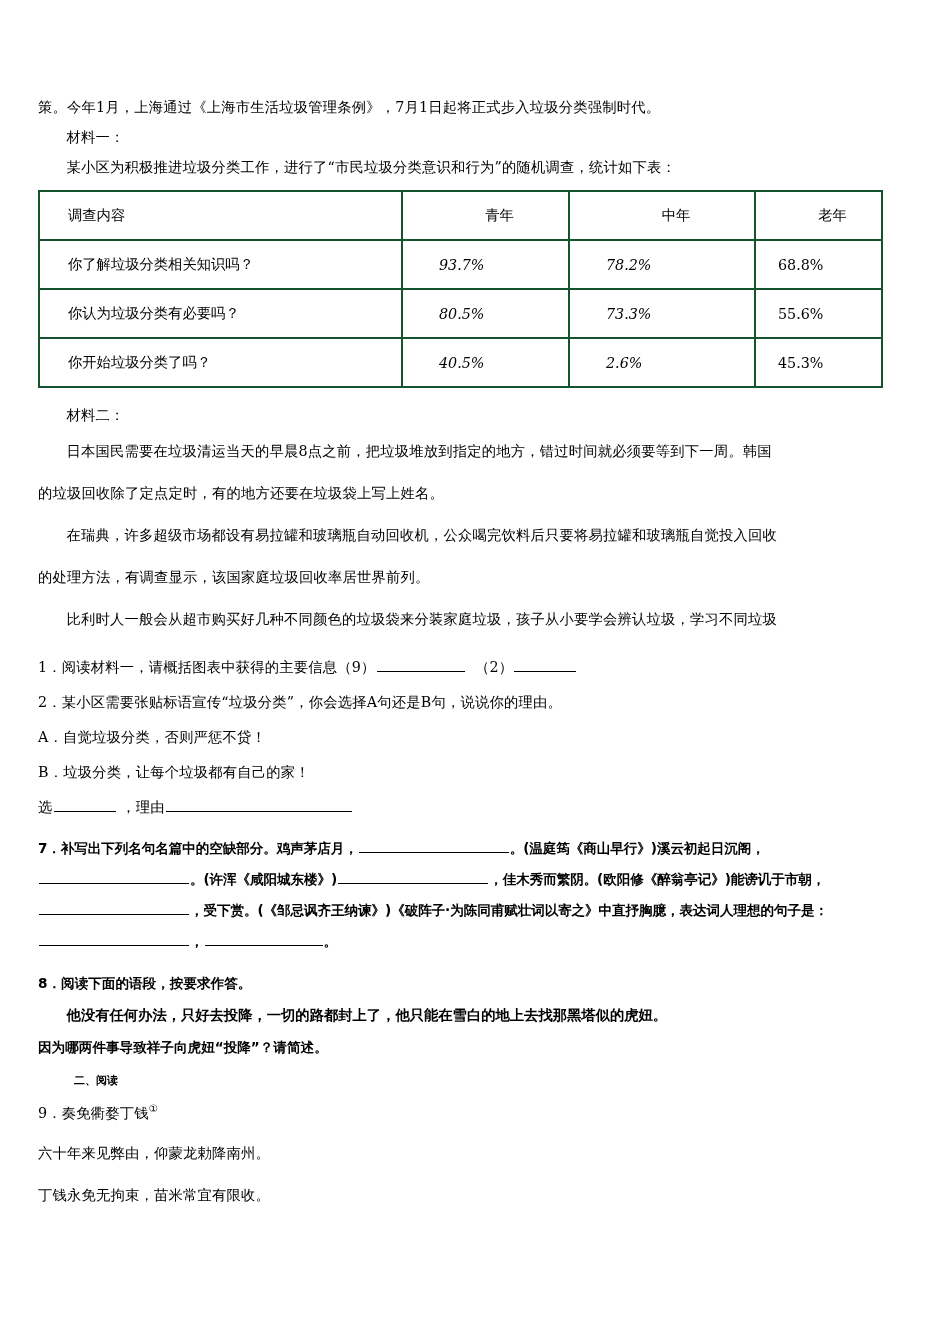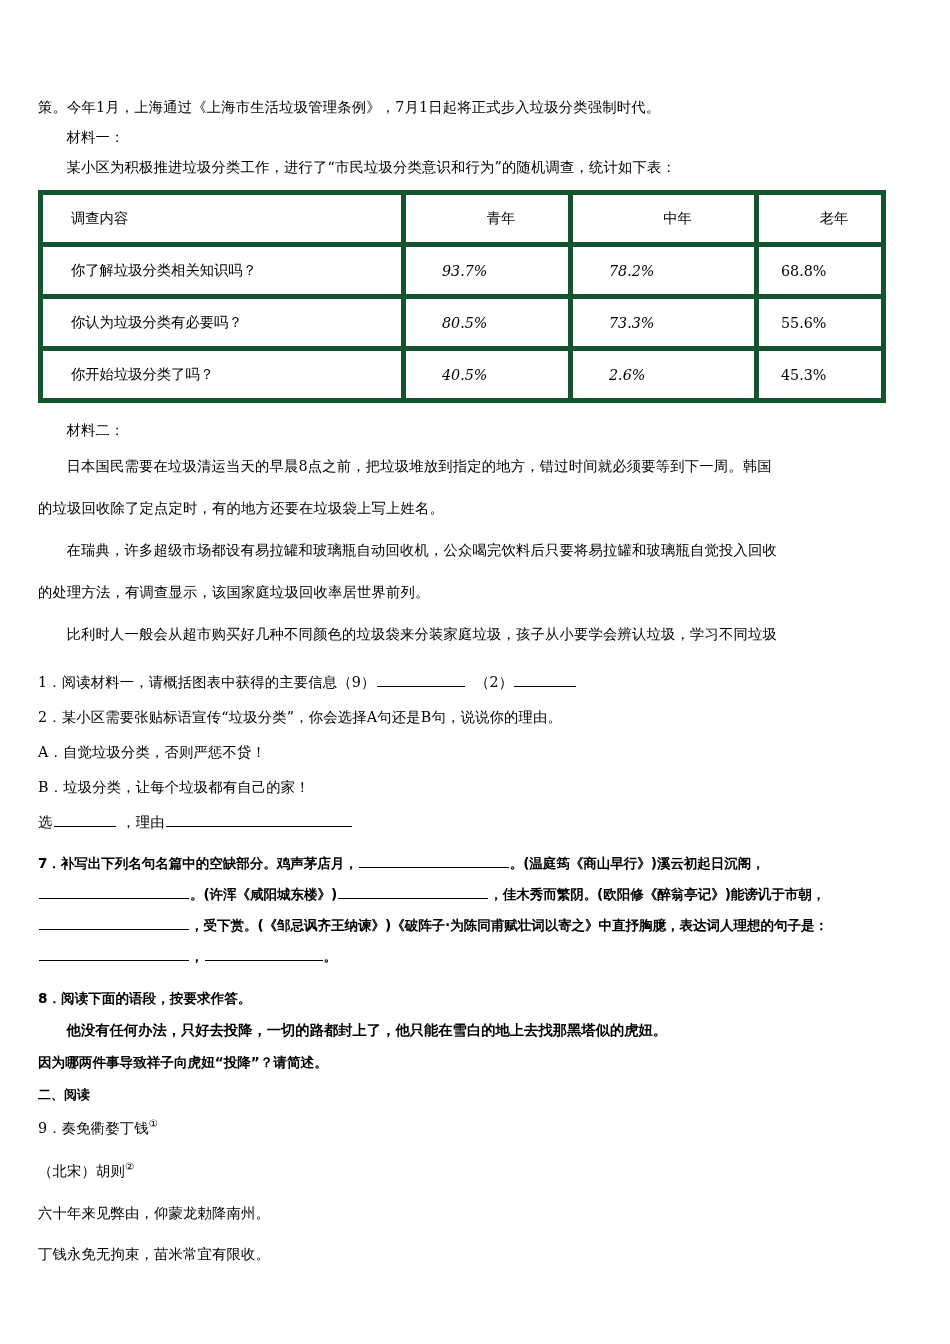--- a/index.html
+++ b/index.html
@@ -34,21 +34,21 @@
   .spaced { line-height: 42px; }
 
   
   table.survey {
     border-collapse: collapse;
     width: 843px;
     margin: 8px 0 0 0;
     table-layout: fixed;
   }
   table.survey td {
-    border: 5px solid #14532d;
+    border: 2px solid #14532d;
     font-size: 14.3px;
     height: 47px;
     padding: 0 0 0 28px;
     vertical-align: middle;
     white-space: nowrap;
   }
   table.survey td.c {
     text-align: left;
     padding-left: 0;
   }
@@ -87,23 +87,24 @@
   .q8quote {
     font-family: "DejaVu Serif", "Liberation Serif", serif;
     font-weight: bold;
     font-size: 14.3px;
     line-height: 32px;
     text-indent: 2em;
   }
   .section-title {
     font-family: Liberation Sans, sans-serif;
     font-weight: bold;
-    font-size: 13px;
+    font-size: 11px;
     line-height: 26px;
     margin-top: 4px;
+    margin-left: 36px;
   }
 
   
   .bl {
     display: inline-block;
     border-bottom: 1.4px solid #000;
     height: 0.95em;
     vertical-align: baseline;
     margin: 0 1px;
   }
@@ -192,20 +193,17 @@
   <div class="q8head" style="margin-top:10px;">8．阅读下面的语段，按要求作答。</div>
   <div class="q8quote">他没有任何办法，只好去投降，一切的路都封上了，他只能在雪白的地上去找那黑塔似的虎妞。</div>
   <div class="q8head">因为哪两件事导致祥子向虎妞“投降”？请简述。</div>
 
   <div class="section-title">二、阅读</div>
 
   <div class="p tight">
     <span>9．奏免衢婺丁钱</span><span class="sup">①</span>
   </div>
 
-  <div class="p poem" style="margin-top:6px;">
-    <span>（北宋）胡则</span><span class="sup">②</span>
-  </div>
 
   <div class="p poem" style="margin-top:8px;">六十年来见弊由，仰蒙龙勅降南州。</div>
-  <div class="p poem" style="margin-top:8px;font-family:Liberation Mono, monospace;">丁钱永免无拘束，苗米常宜有限收。</div>
+  <div class="p poem" style="margin-top:8px;">丁钱永免无拘束，苗米常宜有限收。</div>
 
 </div>
 
 </body></html>

